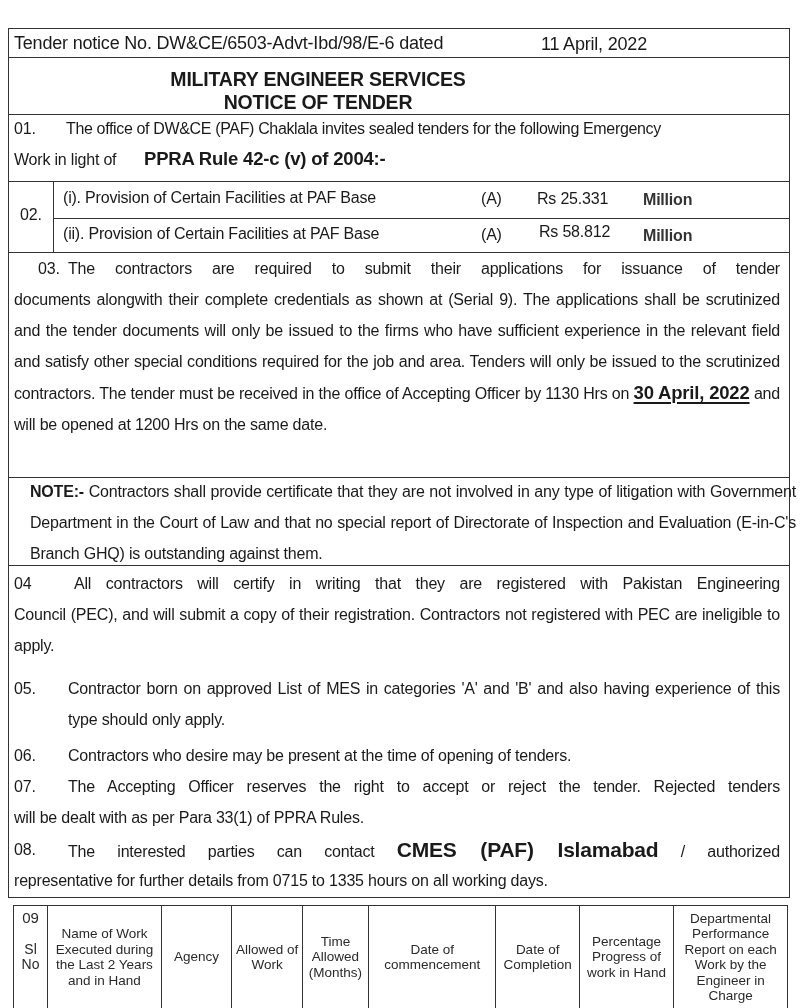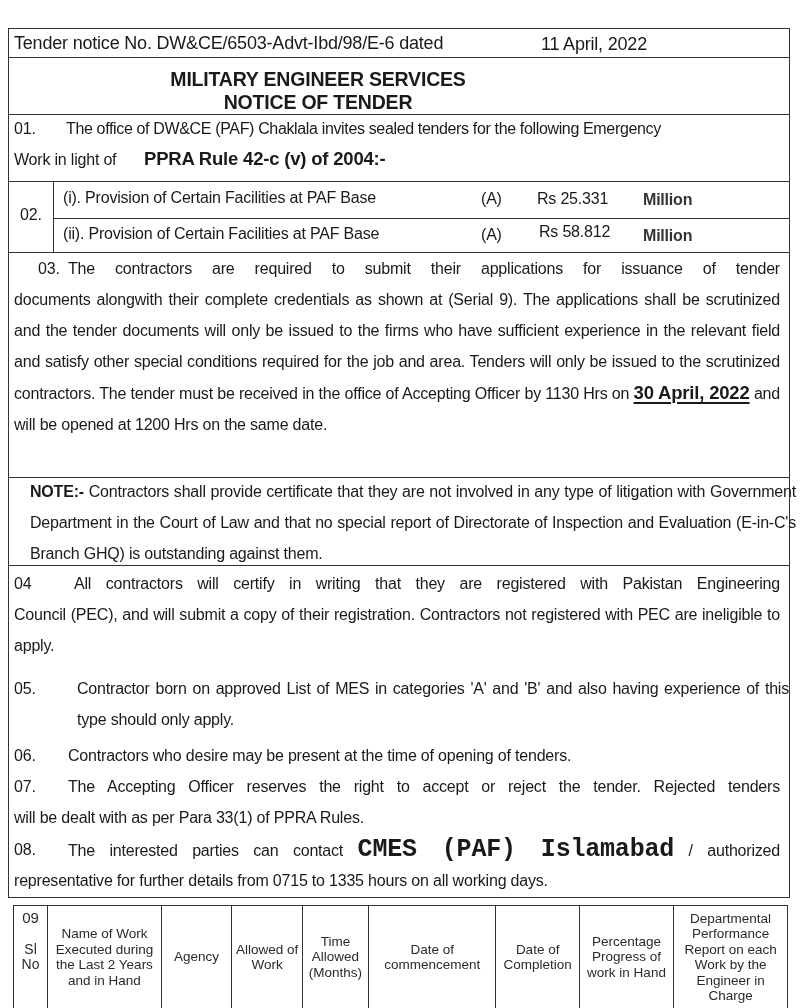--- a/index.html
+++ b/index.html
@@ -81,35 +81,35 @@
 
   <span class="t" style="left:14px; top:563px;">04</span>
   <div class="just" style="left:74px; top:556px; width:706px; text-align-last: justify;">
     <span>All contractors will certify in writing that they are registered with Pakistan Engineering</span>
   </div>
   <div class="just" style="left:14px; top:587px; width:766px;">
     <span>Council (PEC), and will submit a copy of their registration. Contractors not registered with PEC are ineligible to apply.</span>
   </div>
 
   <span class="t" style="left:14px; top:668px;">05.</span>
-  <div class="just" style="left:68px; top:661px; width:712px;margin-left:9px;">Contractor born on approved List of MES in categories 'A' and 'B' and also having experience of this type should only apply.</div>
+  <div class="just" style="left:68px; top:661px; width:712px;">Contractor born on approved List of MES in categories 'A' and 'B' and also having experience of this type should only apply.</div>
 
   <span class="t" style="left:14px; top:735px;">06.</span>
   <span class="t" style="left:68px; top:735px;">Contractors who desire may be present at the time of opening of tenders.</span>
 
   <span class="t" style="left:14px; top:766px;">07.</span>
   <div class="just" style="left:68px; top:759px; width:712px; text-align-last: justify;">
     <span>The Accepting Officer reserves the right to accept or reject the tender. Rejected tenders</span>
   </div>
   <span class="t" style="left:14px; top:797px;text-align:right;">will be dealt with as per Para 33(1) of PPRA Rules.</span>
 
   <span class="t" style="left:14px; top:829px;">08.</span>
   <div class="just" style="left:68px; top:822px; width:712px; text-align-last: justify;">
     <span>The interested parties can contact</span>
-    <span class="b" style="font-size:25px;font-family:Liberation Mono, monospace;">CMES (PAF) Islamabad</span>
+    <span class="b" style="font-size:21px;">CMES (PAF) Islamabad</span>
     <span>/ authorized</span>
   </div>
   <span class="t" style="left:14px; top:860px;">representative for further details from 0715 to 1335 hours on all working days.</span>
 
   <table class="t9">
     <colgroup>
       <col style="width:30px">
         <col style="width:100px">
         <col style="width:62px">
         <col style="width:62px">

